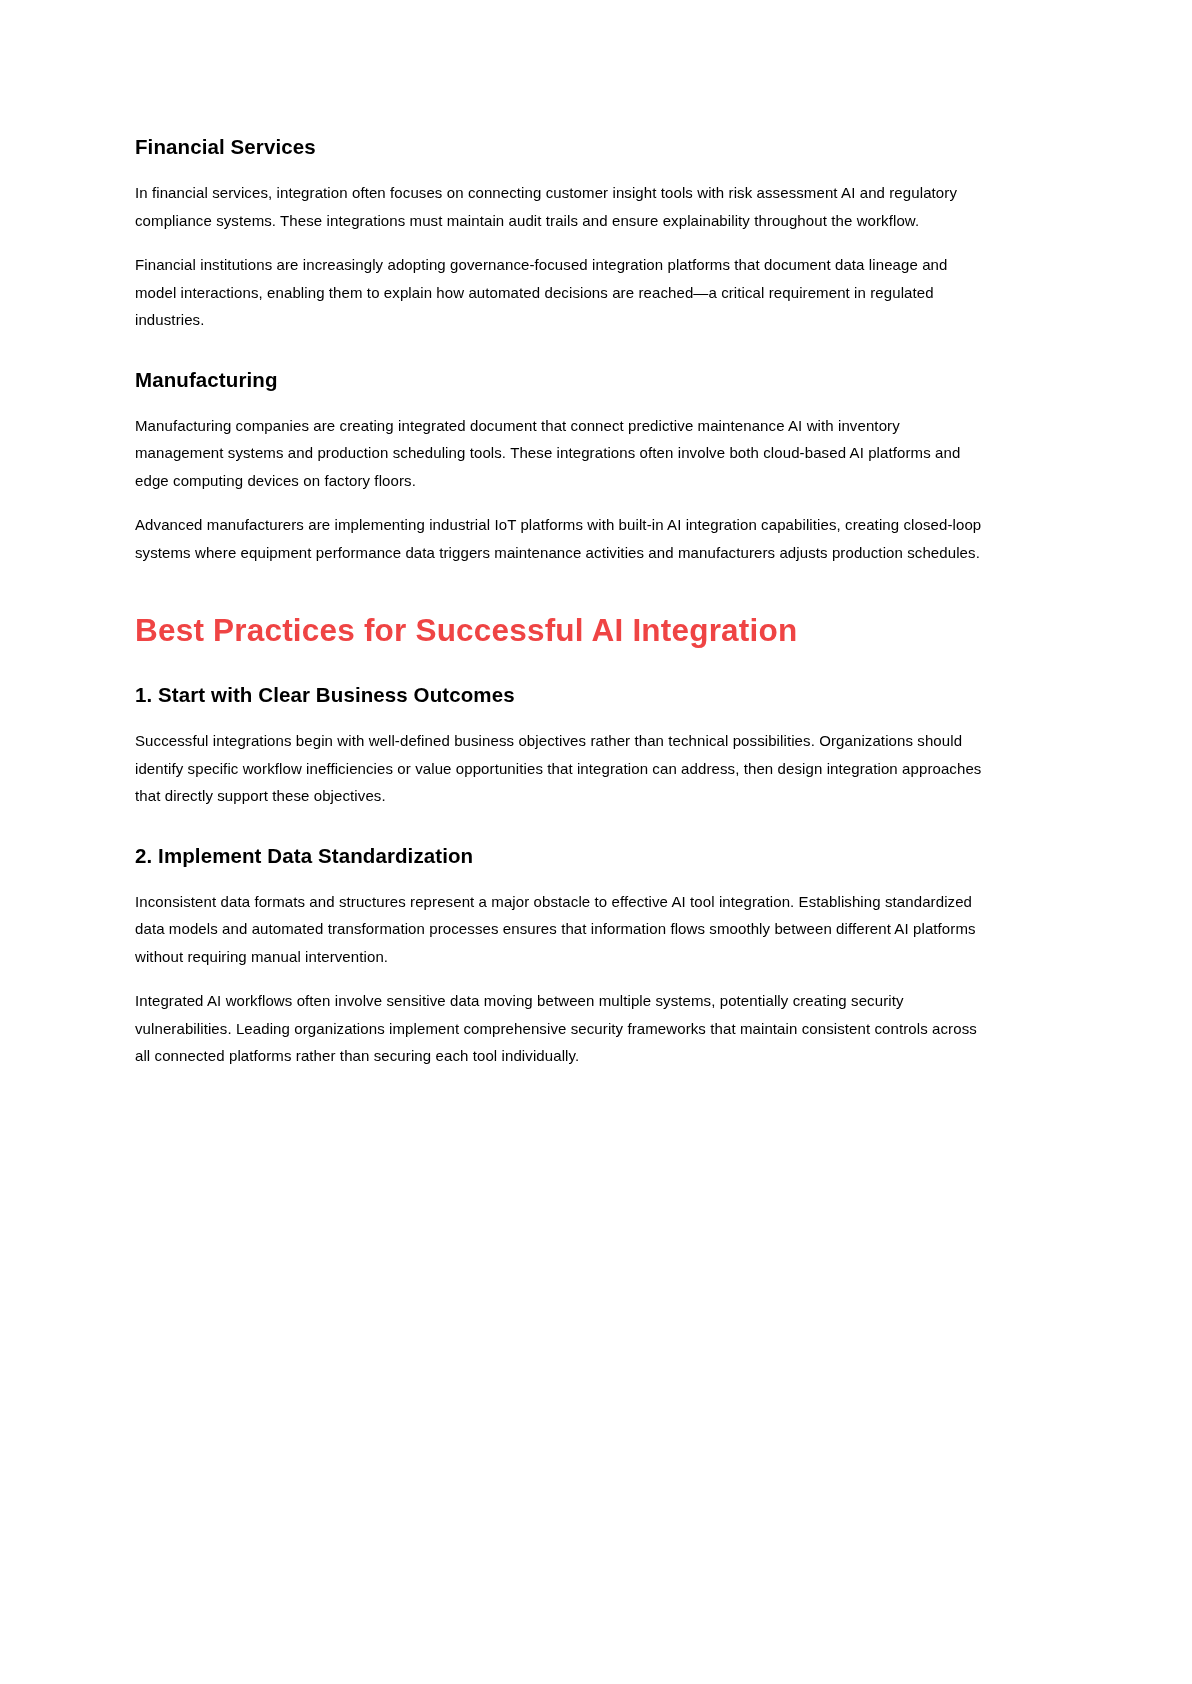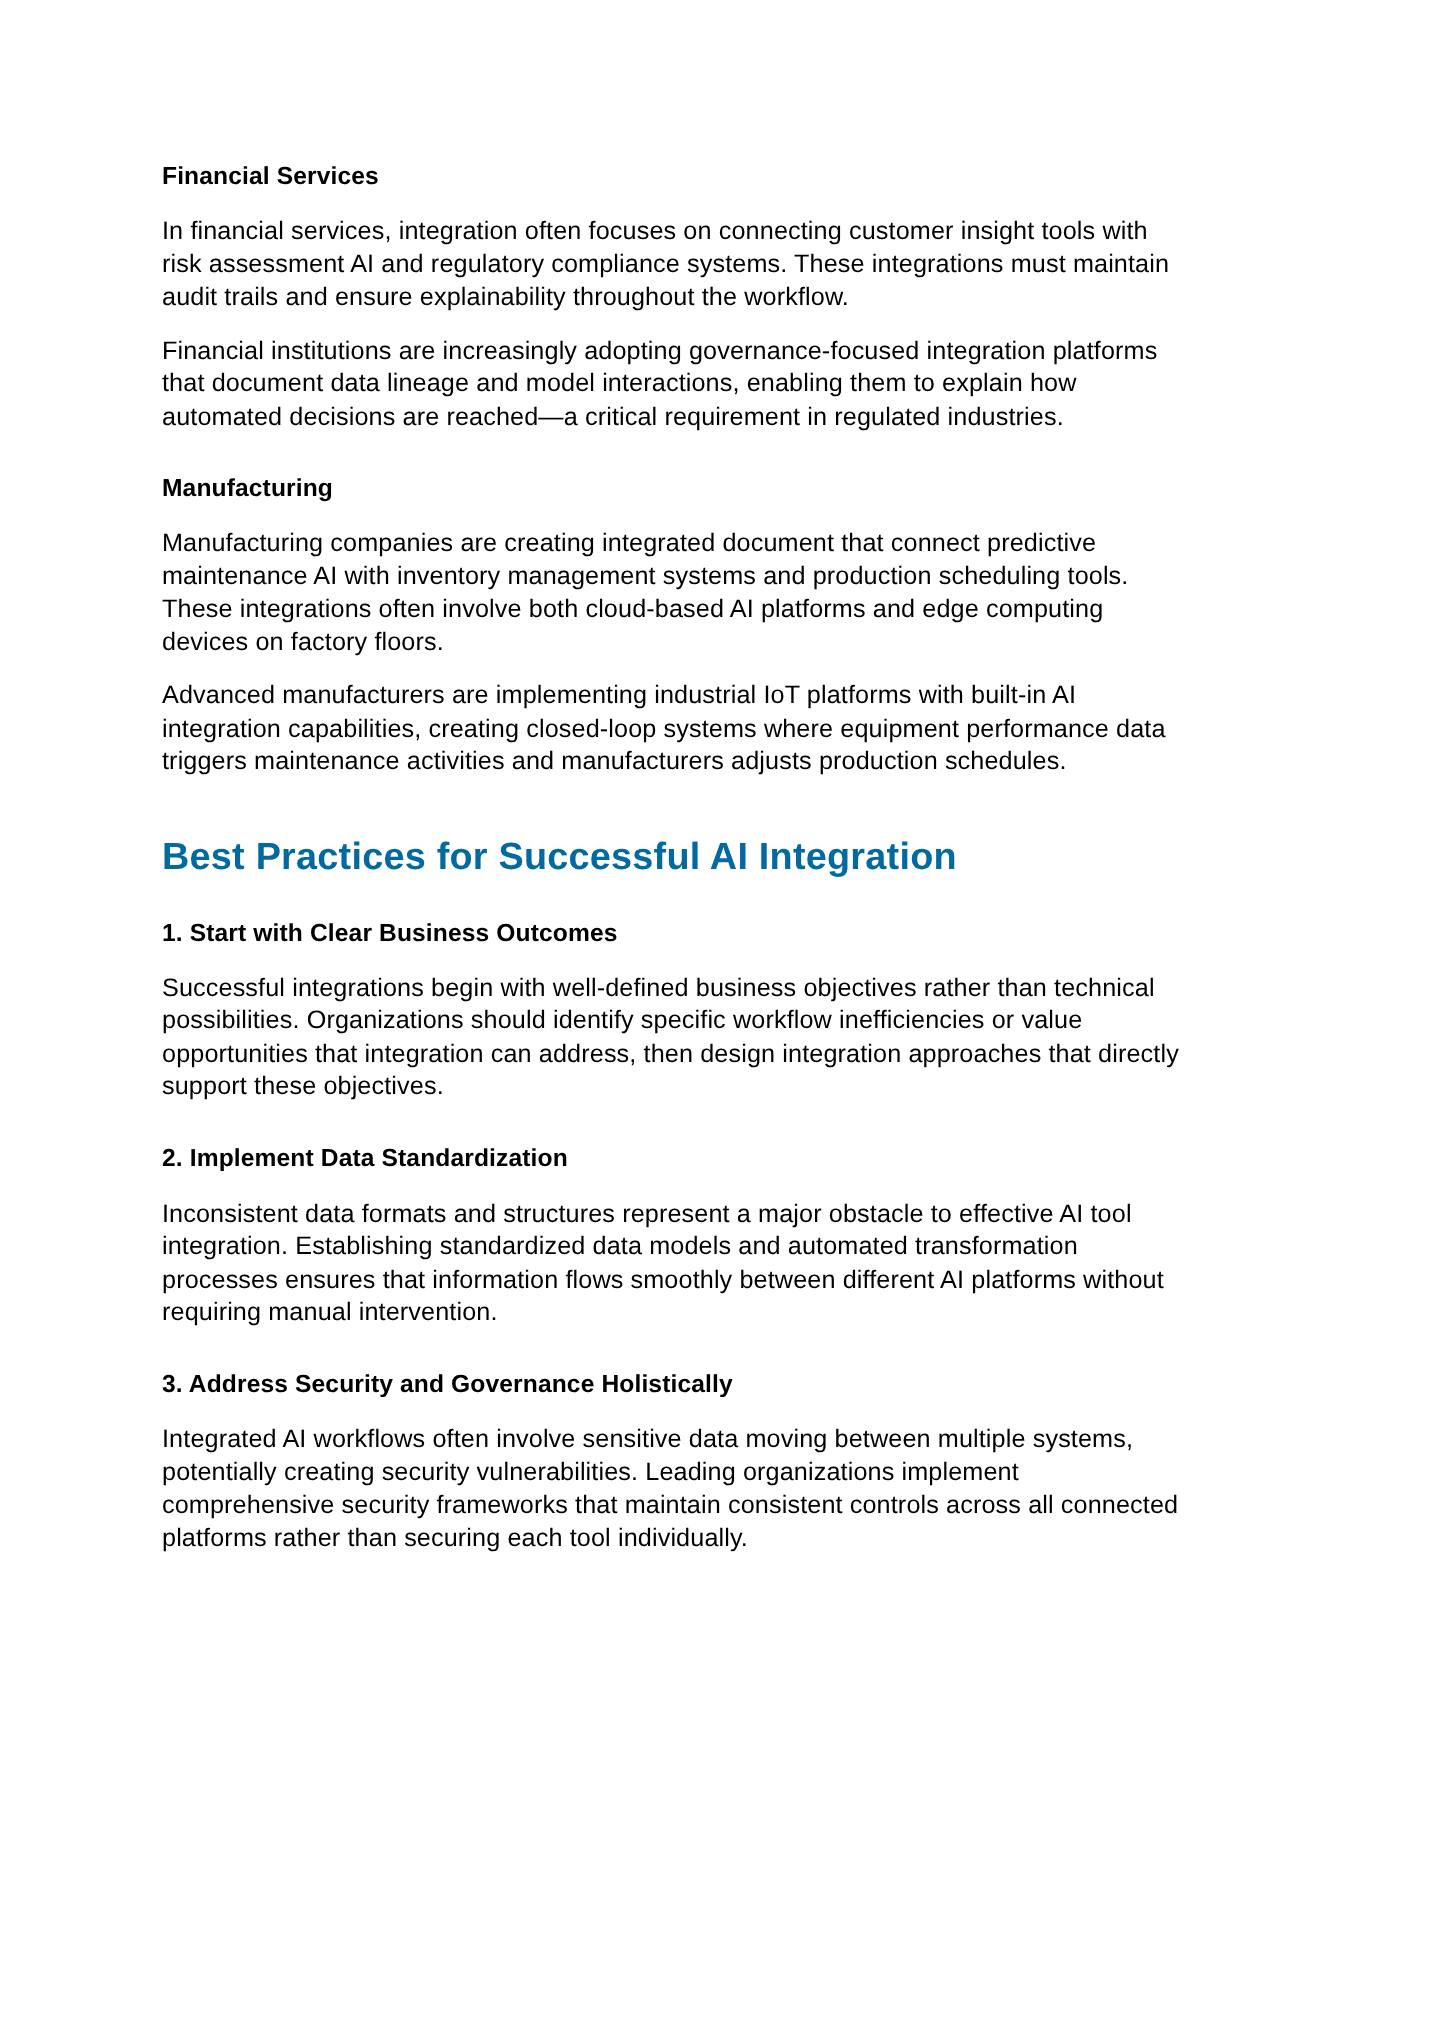--- a/index.html
+++ b/index.html
@@ -28,27 +28,27 @@
     margin-top: 34px;
     margin-bottom: 20px;
     letter-spacing: 0.1px;
   }
   .content h3.first {
     margin-top: 0;
   }
   .content h1 {
     font-size: 31.5px;
     font-weight: 700;
-    color: #0369a1;
+    color: #ef4444;
     margin-top: 46px;
     margin-bottom: 28px;
     letter-spacing: 0.2px;
   }
   .content p {
-    font-size: 21px;
+    font-size: 15px;
     line-height: 27.5px;
     color: #000000;
     margin-bottom: 17px;
     letter-spacing: 0.1px;
   }
 </style>
 </head>
 <body>
 
 <div class="page">
@@ -63,17 +63,16 @@
     <p>Advanced manufacturers are implementing industrial IoT platforms with built-in AI integration capabilities, creating closed-loop systems where equipment performance data triggers maintenance activities and manufacturers adjusts production schedules.</p>
 
     <h1>Best Practices for Successful AI Integration</h1>
 
     <h3>1. Start with Clear Business Outcomes</h3>
     <p>Successful integrations begin with well-defined business objectives rather than technical possibilities. Organizations should identify specific workflow inefficiencies or value opportunities that integration can address, then design integration approaches that directly support these objectives.</p>
 
     <h3>2. Implement Data Standardization</h3>
     <p>Inconsistent data formats and structures represent a major obstacle to effective AI tool integration. Establishing standardized data models and automated transformation processes ensures that information flows smoothly between different AI platforms without requiring manual intervention.</p>
 
-    <h3>3. Address Security and Governance Holistically</h3>
     <p>Integrated AI workflows often involve sensitive data moving between multiple systems, potentially creating security vulnerabilities. Leading organizations implement comprehensive security frameworks that maintain consistent controls across all connected platforms rather than securing each tool individually.</p>
 
   </div>
 </div>
 
 </body></html>

